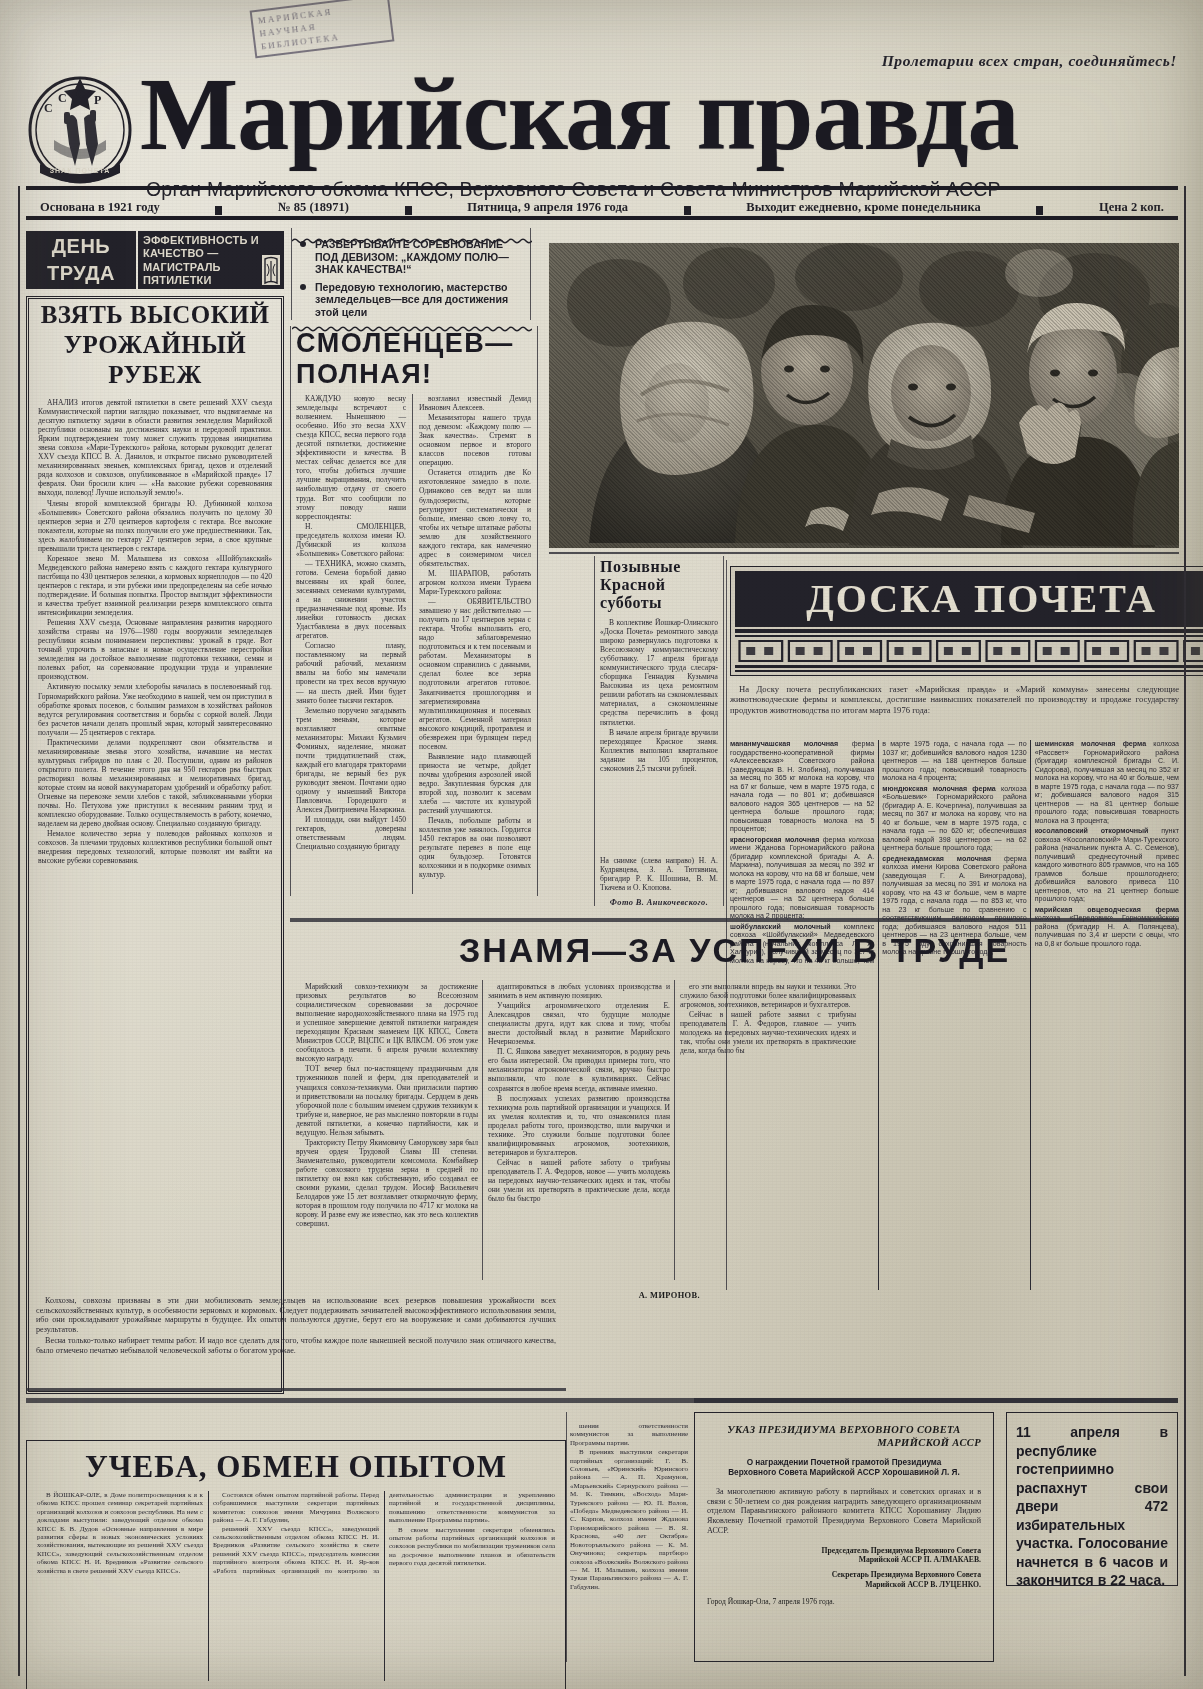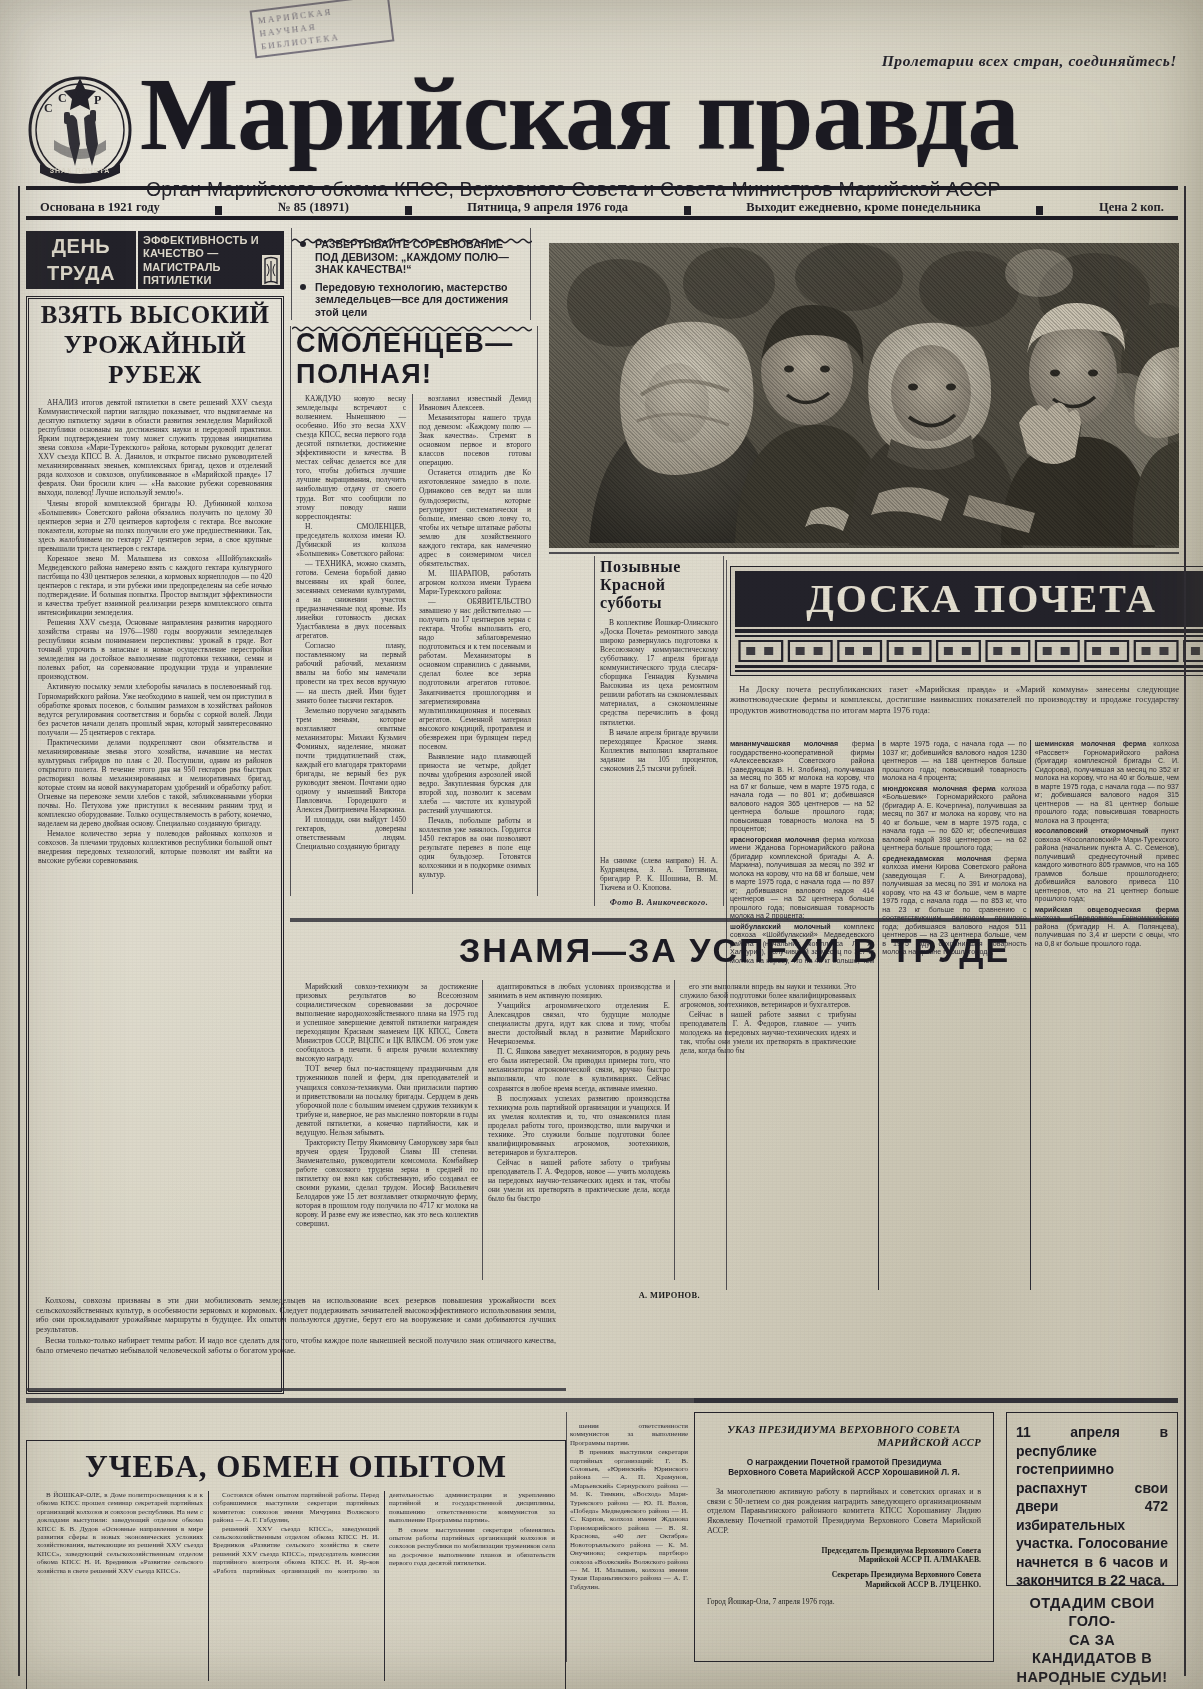--- a/index.html
+++ b/index.html
@@ -553,25 +553,20 @@
       <div>Председатель Президиума Верховного Совета</div>
       <div>Марийской АССР П. АЛМАКАЕВ.</div>
       <div style="margin-top:5px;">Секретарь Президиума Верховного Совета</div>
       <div>Марийской АССР В. ЛУЦЕНКО.</div>
     </div>
     <div style="margin-top:8px;font-size:7.6px;font-family:'Liberation Serif',serif;filter:blur(.25px);">Город Йошкар-Ола, 7 апреля 1976 года.</div>
   </div>
 
   <div class="box bd" style="left:1006px;top:1412px;width:172px;height:174px;padding:10px 9px;">
     <div class="notice" style="font-size:14px;line-height:18.5px;text-align:justify;">11 апреля в республике гостеприимно распахнут свои двери 472 избирательных участка. Голосование начнется в 6 часов и закончится в 22 часа.</div>
-    <div class="notice" style="font-size:14.5px;line-height:18.5px;margin-top:4px;letter-spacing:.4px;">
-      <div style="text-align:center;">ОТДАДИМ СВОИ ГОЛО-</div>
-      <div style="text-align:center;">СА ЗА КАНДИДАТОВ В</div>
-      <div style="text-align:center;">НАРОДНЫЕ СУДЬИ!</div>
-    </div>
   </div>
 
   <div class="hline" style="left:694px;top:1398px;width:484px;height:5px;"></div>
 
   <div class="box" style="left:18px;top:186px;width:1168px;height:1490px;border-left:2px solid #2b2a33;border-right:2px solid #2b2a33;"></div>
 </div>
 
 <div id="grain"></div>
 <div id="vignette"></div>
 

